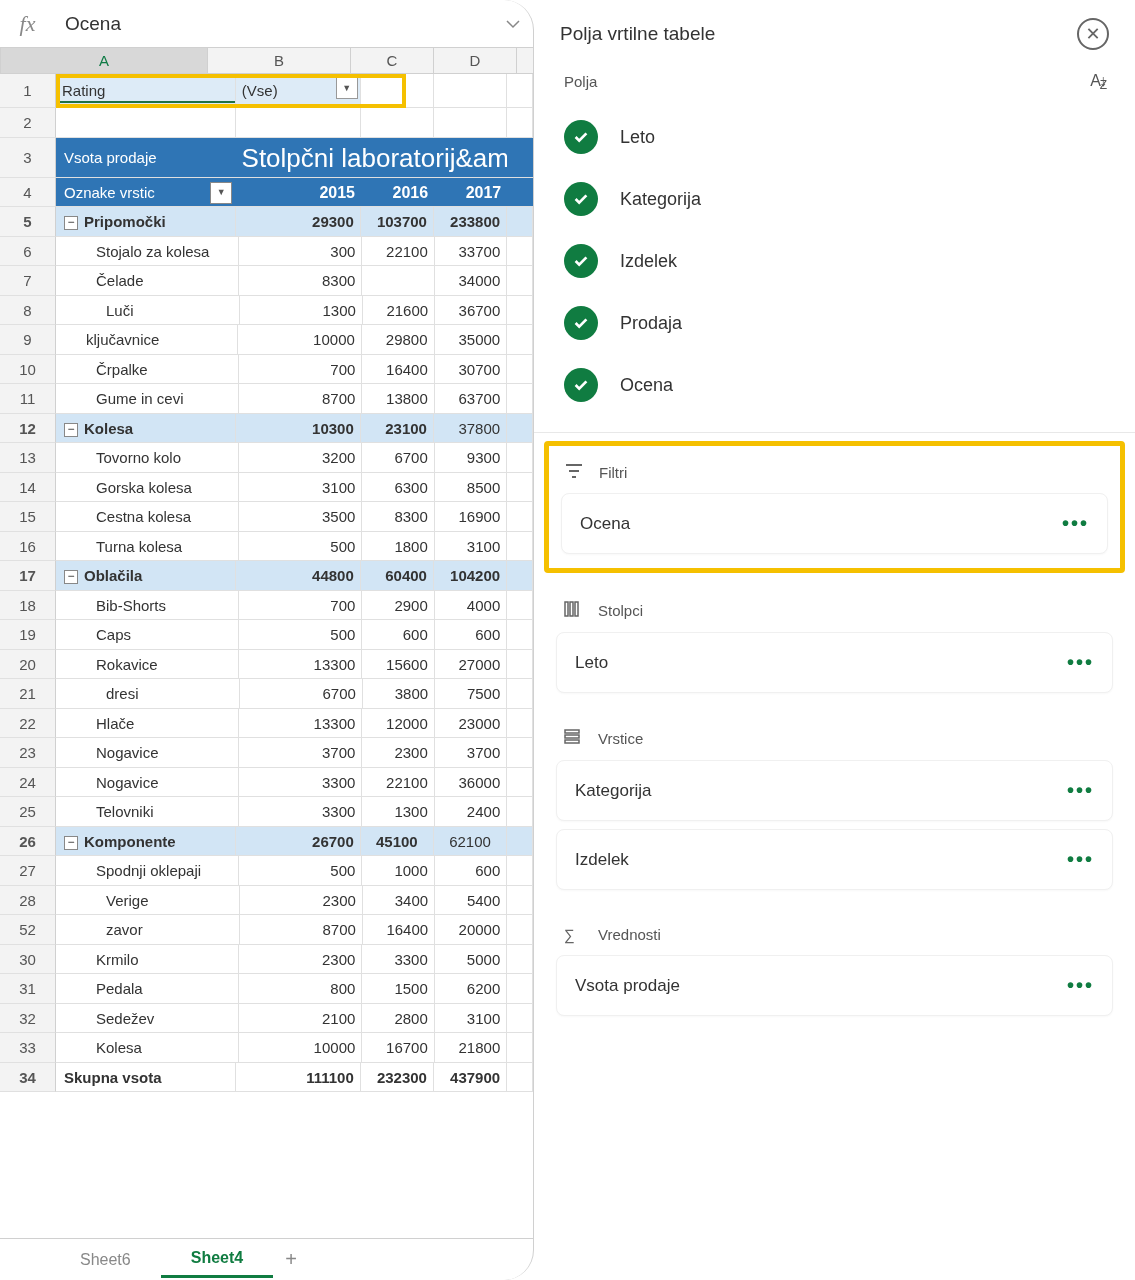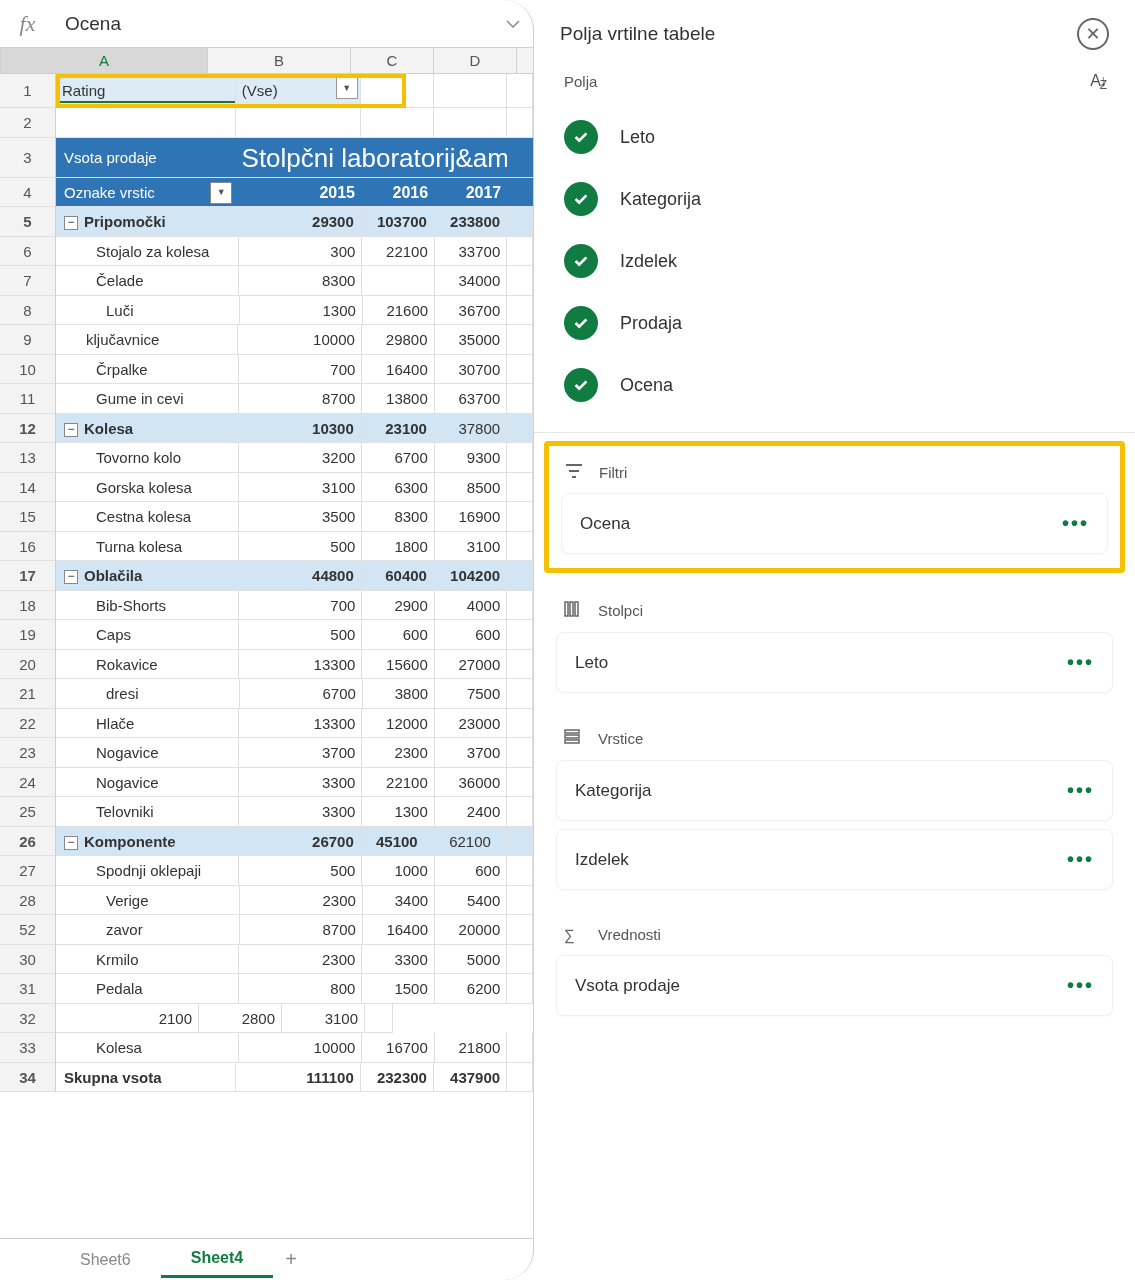--- a/index.html
+++ b/index.html
@@ -370,20 +370,21 @@
         <div class="grow item">
           <div class="rh">31</div>
           <div class="cell cA">Pedala</div>
           <div class="cell cB">800</div>
           <div class="cell cC">1500</div>
           <div class="cell cD">6200</div>
           <div class="cell cE"></div>
         </div>
         <div class="grow item">
           <div class="rh">32</div>
+          <div class="cell cA">Sedežev</div>
           <div class="cell cB">2100</div>
           <div class="cell cC">2800</div>
           <div class="cell cD">3100</div>
           <div class="cell cE"></div>
         </div>
         <div class="grow item">
           <div class="rh">33</div>
           <div class="cell cA">Kolesa</div>
           <div class="cell cB">10000</div>
           <div class="cell cC">16700</div>

